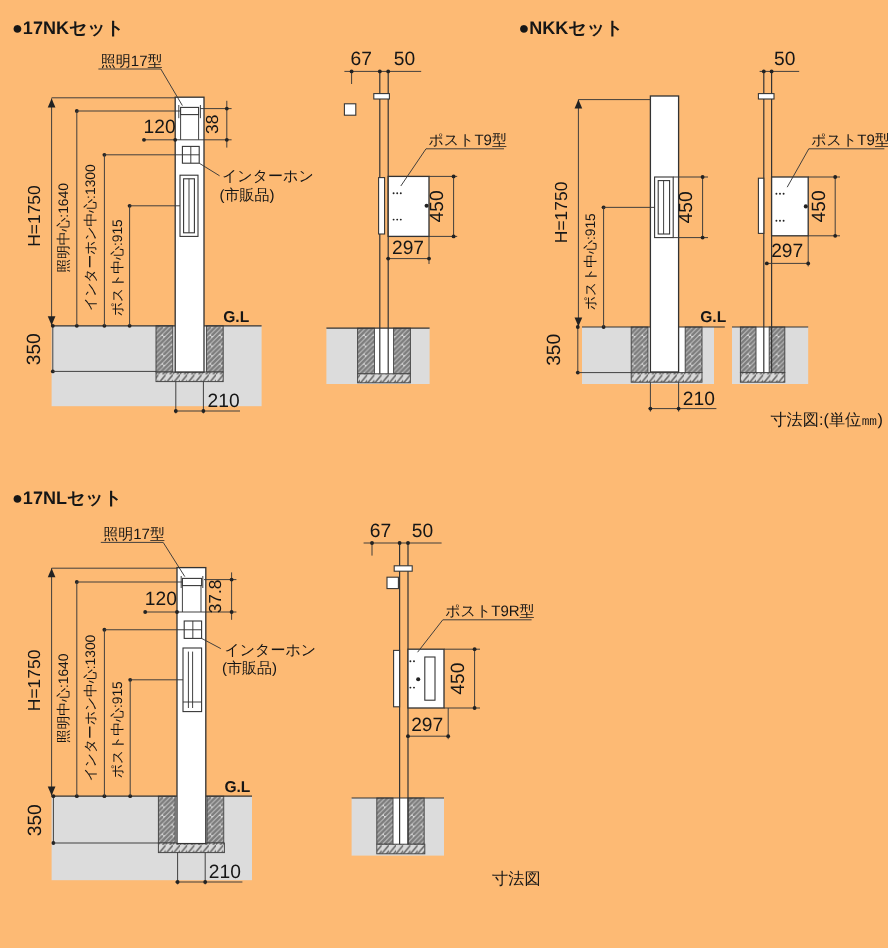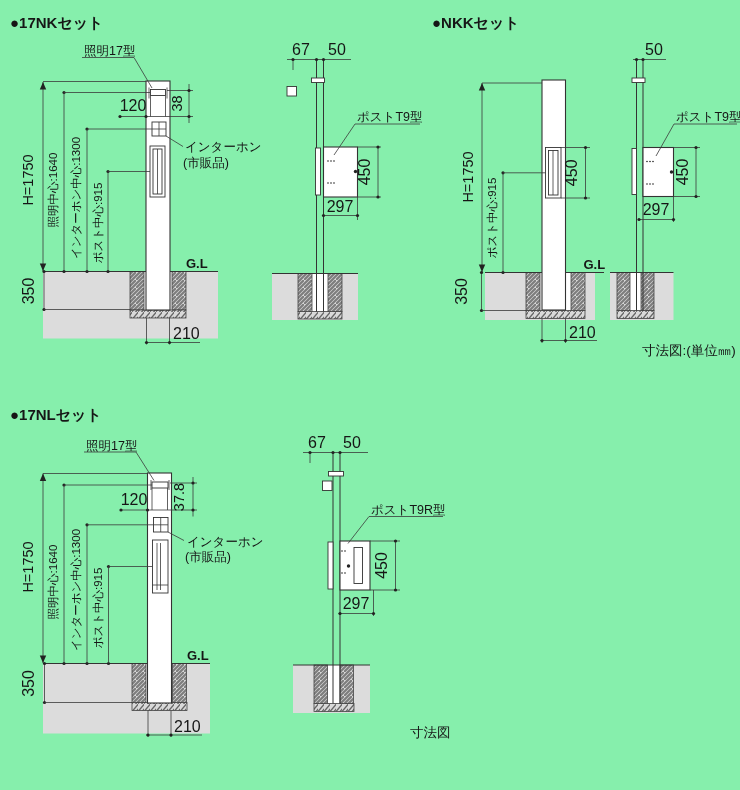--- a/index.html
+++ b/index.html
@@ -1,16 +1,16 @@
 <!DOCTYPE html>
 <html><head>
 <meta charset="utf-8">
 <style>
   html,body{margin:0;padding:0;background:#fff;}
-  .stage{position:relative;width:740px;height:790px;background:#86efac;overflow:hidden;}
+  .stage{position:relative;width:740px;height:790px;background:#fdba74;overflow:hidden;}
   svg text{fill:#161616;font-family:"Liberation Sans","DejaVu Sans",sans-serif;}
   .t-title{font-size:15px;font-weight:bold;}
   .t-dim{font-size:16px;}
   .t-dim-m{font-size:14.5px;}
   .t-lbl{font-size:12.5px;}
   .t-axis{font-size:11.5px;}
   .t-h{font-size:14.5px;}
   .t-note{font-size:13.5px;}
   .t-gl{font-size:13px;font-weight:bold;}
   .ln{stroke:#333;stroke-width:1;fill:none;}

